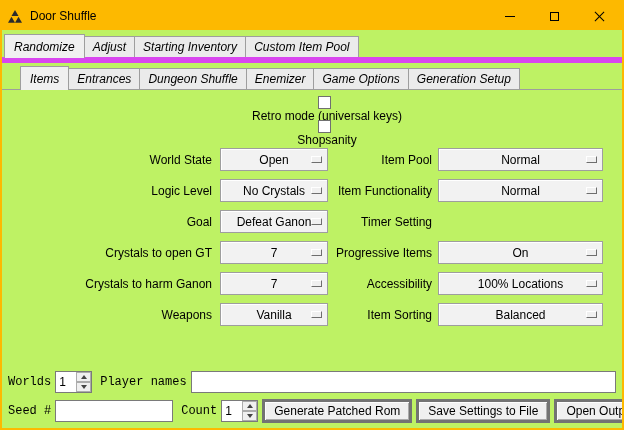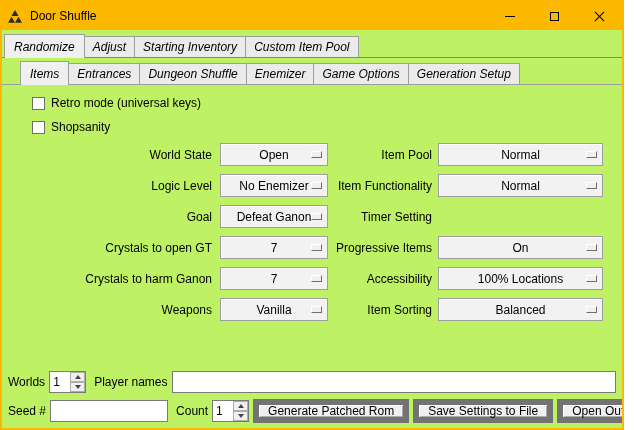--- a/index.html
+++ b/index.html
@@ -44,26 +44,26 @@
     margin-right:-1px;
     white-space:nowrap;
     position:relative;
   }
   .tab.selected {
     background:#F0F0F0;
     padding:5px 9px 4px;
     margin-bottom:-1px;
     z-index:3;
   }
-  .pane1 { border-top:1px solid #d946ef; }
+  .pane1 { border-top:6px solid #d946ef; }
   .tabbar2 { padding-left:18px; padding-top:3px; }
   .pane2 { border-top:1px solid #9E9E9E; padding-top:6px; }
 
   
-  .check-row { display:flex; align-items:center; height:24px; padding-left:30px; }
+  .check-row { display:flex; align-items:center; height:24px; padding-left:30px;flex-direction:column; }
   .checkbox {
     width:13px; height:13px; background:#fff;
     border:1px solid #707070; margin-right:6px; flex:none;
   }
 
   
   .form-row { display:flex; align-items:center; height:31px; padding-left:8px; }
   .lbl-l { width:202px; text-align:right; }
   .lbl-r { width:100px; text-align:right; margin-left:4px; }
   .dropdown {
@@ -81,41 +81,41 @@
     width:11px; height:7px; background:#F0F0F0;
     border-top:1px solid #FFFFFF; border-left:1px solid #FFFFFF;
     border-bottom:1px solid #6E6E6E; border-right:1px solid #6E6E6E;
   }
 
   
   .bottom { position:absolute; left:0; right:0; bottom:2px; }
   .brow { display:flex; align-items:center; padding:0 4px; }
   .brow1 { height:28px; }
   .brow2 { height:30px; }
-  .flabel { margin:0 4px 0 2px; white-space:nowrap; }
+  .flabel { margin:0 4px 0 2px; white-space:nowrap;font-family:Liberation Mono, monospace; }
   .entry {
     height:22px; background:#fff;
     border:1px solid #7A7A7A;
     font:inherit; padding:0 3px; outline:none;
   }
   .entry-player { flex:1; margin-right:2px; }
   .entry-seed { width:118px; }
   .spinbox { display:flex; height:22px; border:1px solid #7A7A7A; background:#fff; }
   .spin-val { width:20px; display:flex; align-items:center; padding-left:3px; }
   .spin-btns { width:15px; display:flex; flex-direction:column; }
   .spin-btn {
     flex:1; display:flex; align-items:center; justify-content:center;
     background:#F0F0F0; border:1px solid #ACACAC; cursor:default;
   }
   .tri-up { width:0; height:0; border-left:3px solid transparent; border-right:3px solid transparent; border-bottom:4px solid #444; }
   .tri-down { width:0; height:0; border-left:3px solid transparent; border-right:3px solid transparent; border-top:4px solid #444; }
   .btn {
     height:24px; padding:0 9px; margin-left:4px;
     background:#F0F0F0;
-    border:6px solid #737373;
+    border:3px solid #737373;
     box-shadow: inset 1px 1px 0 #FDFDFD, inset -1px -1px 0 #ABABAB;
     display:flex; align-items:center; white-space:nowrap; cursor:default;
     font:inherit;
   }
   .spacer { flex:1; }
 </style>
 </head>
 <body>
 
 <div class="window">
@@ -180,21 +180,21 @@
         <span class="lbl-r">Item Pool</span>
         <div class="dropdown dd-r">
           <span>Normal</span>
           <span class="dd-ind"></span>
         </div>
       </div>
 
       <div class="form-row">
         <span class="lbl-l">Logic Level</span>
         <div class="dropdown dd-l">
-          <span>No Enemizer</span>
+          <span>No Crystals</span>
           <span class="dd-ind"></span>
         </div>
         <span class="lbl-r">Item Functionality</span>
         <div class="dropdown dd-r">
           <span>Normal</span>
           <span class="dd-ind"></span>
         </div>
       </div>
 
       <div class="form-row">

